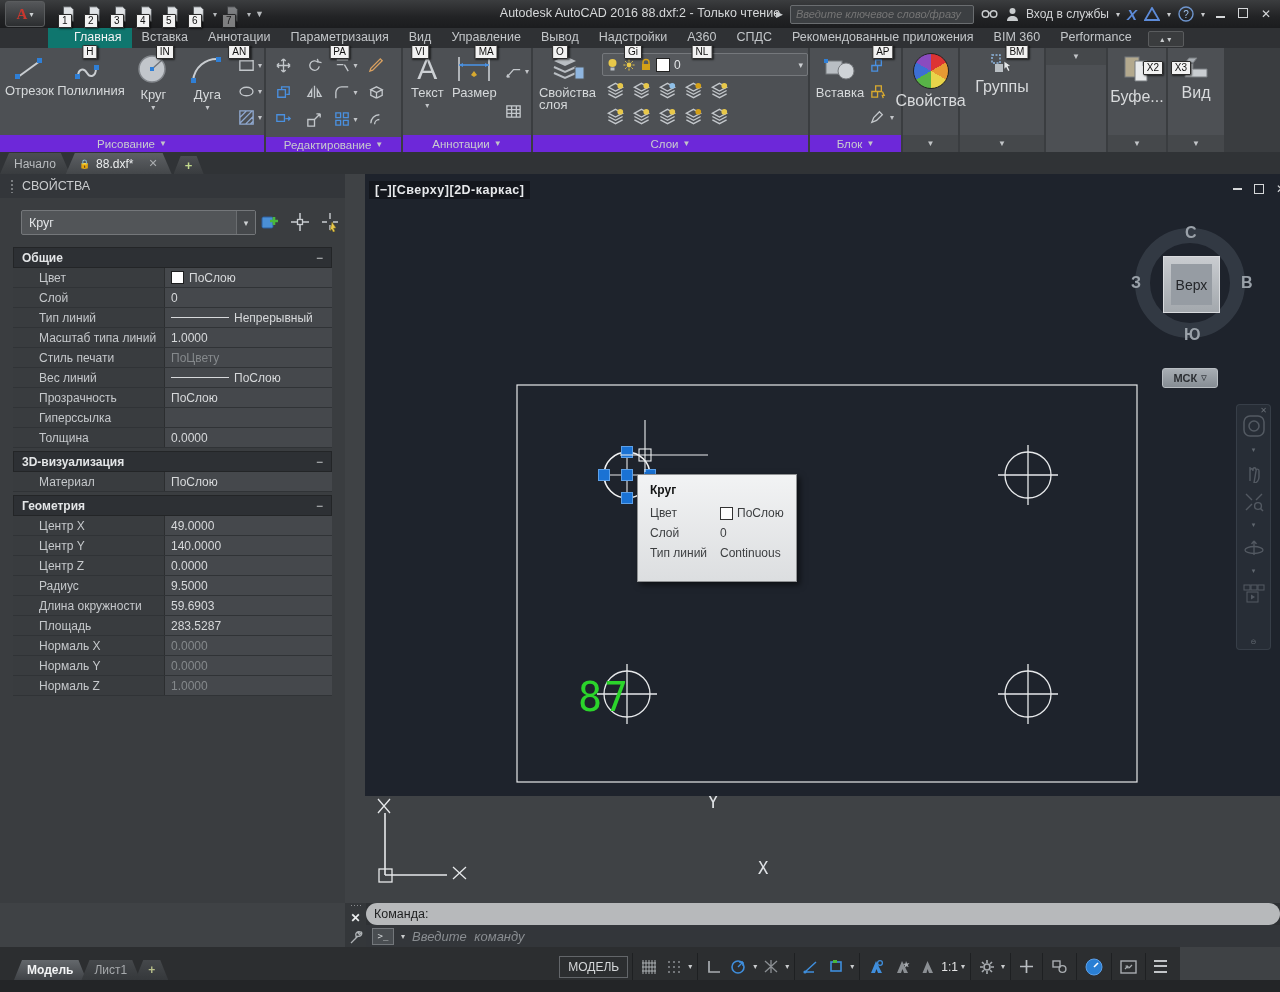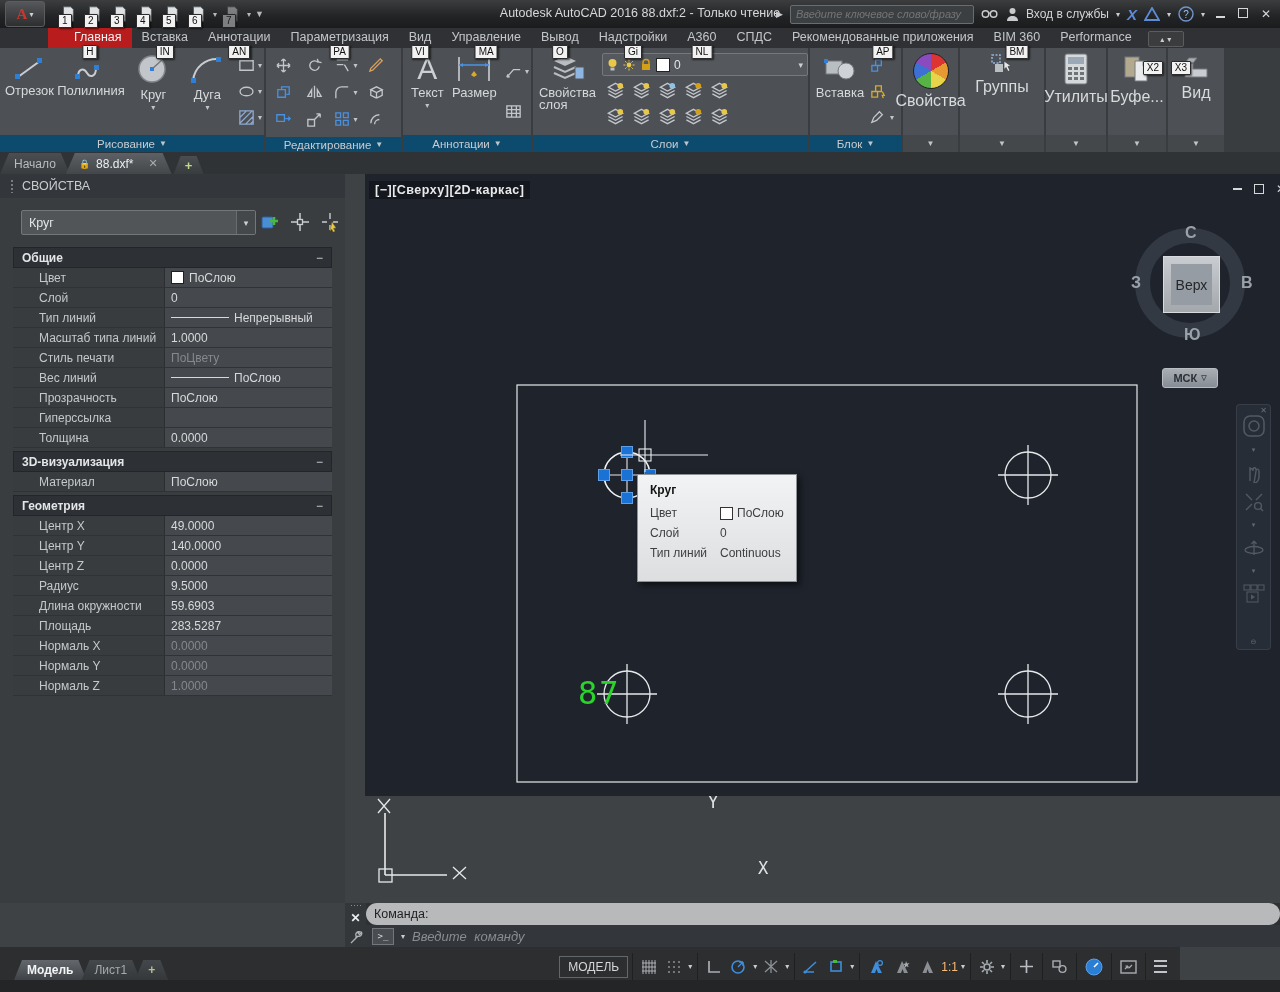--- a/index.html
+++ b/index.html
@@ -30,32 +30,32 @@
   .xlogo{color:#5d8bd8;font-weight:bold;font-style:italic;font-size:15px;}
   .tb-label{font-size:12px;color:#d2d4d6;}
   .winbtn{color:#d5d7d9;font-size:12px;width:16px;text-align:center;}
   .minbar{display:inline-block;width:9px;height:2px;background:#d5d7d9;}
   .restbox{display:inline-block;width:8px;height:8px;border:1.5px solid #d5d7d9;}
 
   
   .ribbontabs{left:0;top:28px;width:1280px;height:20px;background:#2f3134;display:flex;align-items:stretch;
     padding-left:48px;z-index:30;}
   .rtab{position:relative;padding:2px 10px 0 10px;font-size:12.5px;color:#c3c6c9;white-space:nowrap;}
-  .rtab.active{background:#b91c1c;color:#f2f3f4;padding-left:26px;}
+  .rtab.active{background:#0f766e;color:#f2f3f4;padding-left:26px;}
   .rtab .keytip{left:50%;transform:translateX(-50%);top:17px;}
   .ribmin{position:relative;margin-left:6px;margin-top:3px;width:34px;height:14px;border:1px solid #5a5c5e;border-radius:2px;
     background:#3a3c3e;display:flex;align-items:center;justify-content:center;gap:3px;color:#c9ccce;font-size:8px;}
   .ribmin .keytip{top:29px;}
   .ribmin .k2{left:-6px;} .ribmin .k3{left:22px;}
 
   
   .ribbon{left:0;top:48px;width:1280px;height:104px;background:#3a3d40;display:flex;z-index:20;}
   .panel{background:#4d5054;margin-right:2px;display:flex;flex-direction:column;}
   .pbody{flex:1;position:relative;display:flex;}
-  .plabel{height:17px;background:#0c4a6e;font-size:11.5px;color:#c9cccf;display:flex;align-items:center;justify-content:center;gap:4px;}
+  .plabel{height:17px;background:#6d28d9;font-size:11.5px;color:#c9cccf;display:flex;align-items:center;justify-content:center;gap:4px;}
   .plabel .chev,.chev{font-size:8px;color:#c2c5c8;}
   .bigbtn{display:flex;flex-direction:column;align-items:center;justify-content:flex-start;padding-top:5px;gap:2px;}
   .bigbtn .blabel{font-size:13px;color:#d6d9db;line-height:12px;}
   .smallcol{display:flex;flex-direction:column;justify-content:space-around;padding:4px 2px;}
   .smrow{display:flex;align-items:center;gap:2px;}
   .migrid{display:grid;grid-template-columns:repeat(4,31px);grid-auto-rows:27px;align-items:center;justify-items:center;padding:4px 2px;}
   .micell{display:flex;align-items:center;gap:1px;}
   .layercombo{width:196px;height:21px;background:#55585c;border:1px solid #75787c;border-radius:2px;
     display:flex;align-items:center;gap:4px;padding:0 4px;font-size:12px;color:#e4e6e8;}
   .layercombo .sw{width:12px;height:12px;background:#fff;border:1px solid #222;}
@@ -101,21 +101,21 @@
   .pv.dim{color:#85898c;}
   .pv .sw{width:11px;height:11px;background:#fff;border:1px solid #1d1e1f;}
   .pv .lineseg{display:inline-block;width:58px;border-top:1.6px solid #d7d9db;}
 
   
   .canvas{left:365px;top:174px;width:935px;height:622px;background:#1e232c;z-index:1;text-decoration:underline;}
   .vplabel{position:absolute;left:4px;top:7px;background:#14171d;color:#e7e9eb;font-size:12.5px;font-weight:bold;
     padding:2px 6px;letter-spacing:.5px;}
   .dwwin{position:absolute;right:14px;top:8px;display:flex;gap:12px;align-items:center;color:#d2d5d7;}
   .cadtext{position:absolute;font-family:"DejaVu Sans Mono",monospace;letter-spacing:2px;}
-  .t-green{left:213px;top:500px;font-size:32px;color:#2bd42b;}
+  .t-green{left:213px;top:500px;font-size:40px;color:#2bd42b;}
   .t-formula{left:212px;top:544px;font-size:38px;color:#e3e6e8;}
   .ucslabel{position:absolute;color:#dfe2e5;font-size:17px;font-family:"DejaVu Sans Mono",monospace;}
 
   
   .viewcube{left:1128px;top:218px;width:130px;height:175px;z-index:6;}
   .vc-ring{position:absolute;left:7px;top:10px;width:110px;height:110px;border-radius:50%;
     border:15px solid rgba(125,135,150,.22);box-sizing:border-box;}
   .vc-dir{position:absolute;color:#9aa1a9;font-size:16px;font-weight:bold;}
   .vc-face{position:absolute;left:35px;top:38px;width:55px;height:55px;background:linear-gradient(#c9ccd0,#a3a8ad);
     border:1px solid #d8dadd;display:flex;align-items:center;justify-content:center;}
@@ -161,21 +161,21 @@
   .bstrip{left:0;top:980px;width:1280px;height:12px;background:#232527;}
   .ltab{height:20px;padding:0 13px;display:flex;align-items:center;font-size:12px;color:#a7aaad;margin-top:-2px;
     background:linear-gradient(#45484b,#35383b);clip-path:polygon(8px 0,calc(100% - 8px) 0,100% 100%,0 100%);margin-right:-5px;}
   .ltab.active{background:linear-gradient(#64686c,#3f4246);color:#f3f4f5;font-weight:bold;}
   .ltab.plus{color:#b9c08b;font-weight:bold;}
   .sb-right{margin-left:auto;display:flex;align-items:center;height:27px;}
   .sb-group{display:flex;align-items:center;height:27px;padding:0 5px;border-left:1px solid #1e2022;gap:3px;}
   .sb-btn{display:flex;align-items:center;justify-content:center;padding:2px 3px;gap:2px;}
   .sb-model{border:1px solid #63666a;padding:3px 8px;font-size:12px;color:#d5d7d9;margin-right:4px;}
   .sb-chev{font-size:8px;color:#caccce;}
-  .sb-scale{font-size:12px;color:#fdba74;}
+  .sb-scale{font-size:12px;color:#e5e5e5;}
   .hamb{width:13px;height:9px;border-top:2px solid #c2c5c8;border-bottom:2px solid #c2c5c8;position:relative;}
   .hamb::after{content:"";position:absolute;left:0;top:2.5px;width:13px;height:2px;background:#c2c5c8;}
 </style>
 </head>
 <body>
 
 <div id="app">
 
   <div class="abs titlebar">
     <div class="appbtn">
@@ -609,39 +609,20 @@
           <rect x="5" y="11" width="8" height="8" fill="#b9bec3"></rect>
           <path d="M14 8l7 5-3 .5 2 4-2 1-2-4-2 2z" fill="#e4e6e8" stroke="#3c3e40" stroke-width=".7"></path>
         </svg>
         <span class="blabel">Группы</span>
       </div>
       <div class="plabel">
           <span class="chev">▼</span>
         </div>
     </div>
     <div class="panel cpanel" style="width:60px">
-      <div class="pbody">
-        <svg width="26" height="32" viewBox="0 0 26 32">
-          <rect x="2" y="1" width="22" height="30" rx="2" fill="#d6d9dc" stroke="#777a7e"></rect>
-          <rect x="5" y="4" width="16" height="7" fill="#9aa9b5"></rect>
-          <g fill="#6f7control378"></g>
-          <g fill="#6f7378">
-            <rect x="5" y="14" width="4" height="3"></rect>
-              <rect x="11" y="14" width="4" height="3"></rect>
-              <rect x="17" y="14" width="4" height="3"></rect>
-            <rect x="5" y="19" width="4" height="3"></rect>
-              <rect x="11" y="19" width="4" height="3"></rect>
-              <rect x="17" y="19" width="4" height="3"></rect>
-            <rect x="5" y="24" width="4" height="3"></rect>
-              <rect x="11" y="24" width="4" height="3"></rect>
-              <rect x="17" y="24" width="4" height="3"></rect>
-          </g>
-        </svg>
-        <span class="blabel">Утилиты</span>
-      </div>
       <div class="plabel">
           <span class="chev">▼</span>
         </div>
     </div>
     <div class="panel cpanel" style="width:58px">
       <div class="pbody">
         <svg width="30" height="32" viewBox="0 0 30 32">
           <rect x="3" y="4" width="14" height="20" fill="#b3a98e" stroke="#777a7e"></rect>
           <path d="M13 8h12v20H13z" fill="#e8eaec" stroke="#777a7e"></path>
             <path d="M21 8v5h5" fill="none" stroke="#9aa0a6"></path>

